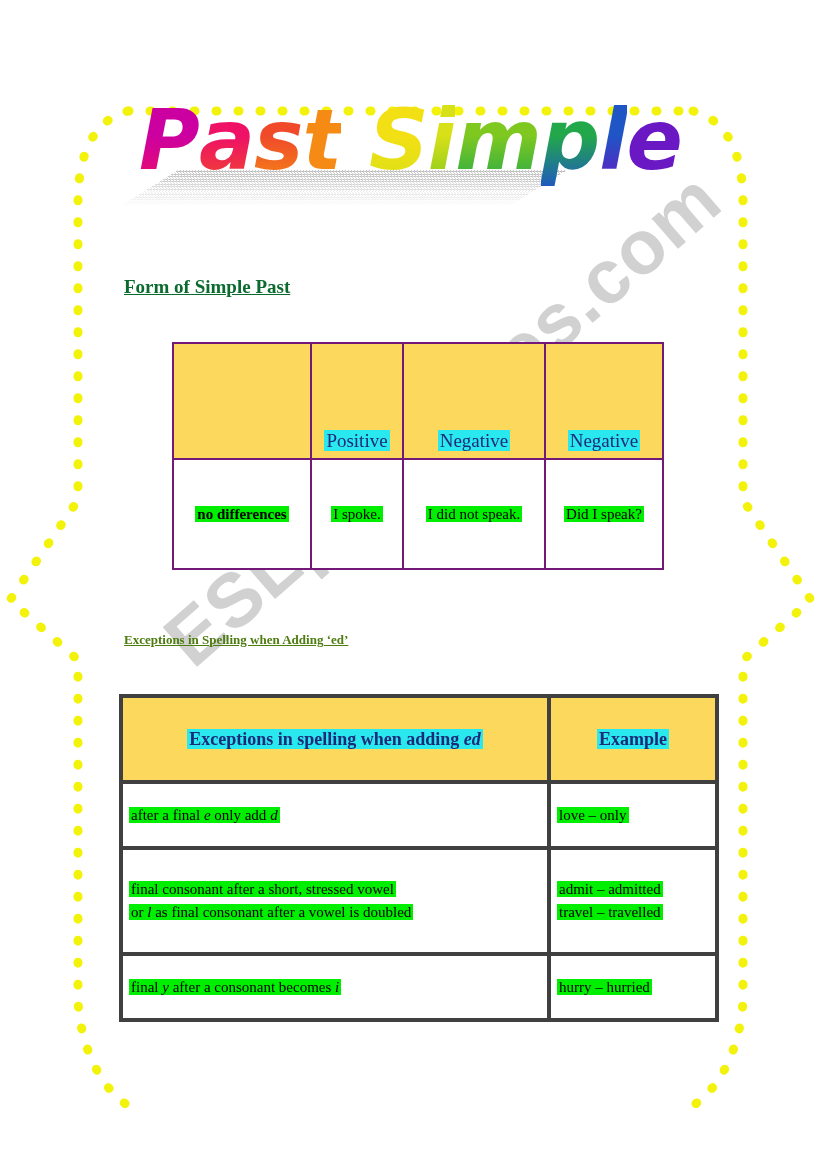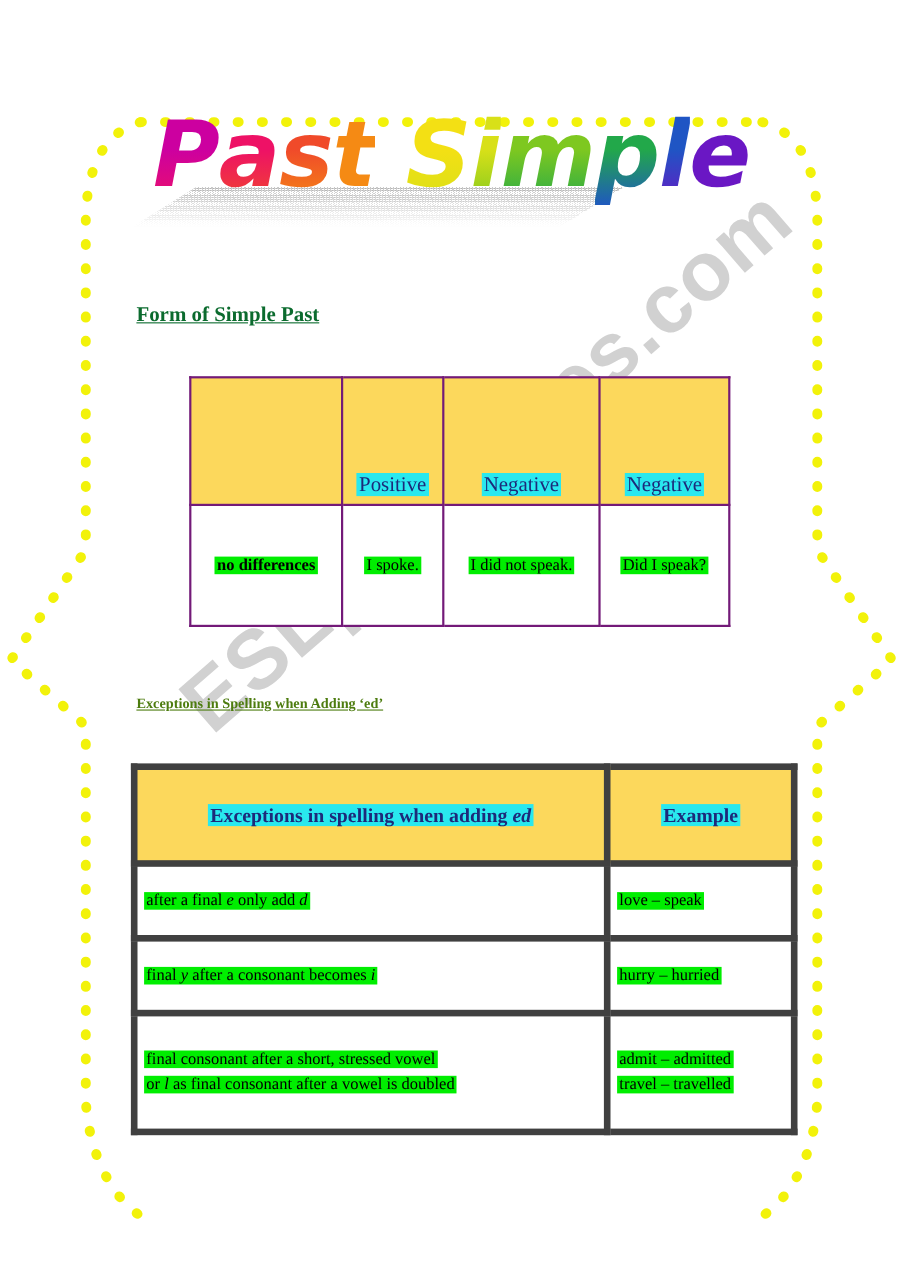--- a/index.html
+++ b/index.html
@@ -155,21 +155,21 @@
   #table-exceptions {
     position: absolute;
     left: 119px;
     top: 694px;
     width: 594px;
     border-collapse: collapse;
     table-layout: fixed;
     border: 3px double #c1261b;
   }
   #table-exceptions td {
-    border: 6px solid #404040;
+    border: 4px solid #404040;
     padding: 0 0 0 6px;
     vertical-align: middle;
   }
   #table-exceptions tr.head-row td {
     background: #fcd85c;
     height: 82px;
     text-align: center;
     padding: 0;
   }
   #table-exceptions tr.head-row .hl-cyan {
@@ -271,39 +271,39 @@
         <td style="width:164px">
           <span class="hl-cyan">Example</span>
         </td>
       </tr>
 
       <tr class="body-row">
         <td>
           <span class="line"><span class="hl-green"><span>after a final </span><span class="it">e</span><span> only add </span><span class="it">d</span></span></span>
         </td>
         <td>
-          <span class="line"><span class="hl-green">love – speak</span></span>
-        </td>
-      </tr>
-
-      <tr class="body-row">
-        <td>
-          <span class="line"><span class="hl-green"><span>final </span><span class="it">y</span><span> after a consonant becomes </span><span class="it">i</span></span></span>
-        </td>
-        <td>
-          <span class="line"><span class="hl-green">hurry – hurried</span></span>
+          <span class="line"><span class="hl-green">love – only</span></span>
         </td>
       </tr>
 
       <tr class="body-row tall">
         <td>
           <span class="line"><span class="hl-green"><span>final consonant after a short, stressed vowel</span></span></span>
           <span class="line"><span class="hl-green"><span>or </span><span class="it">l</span><span> as final consonant after a vowel is doubled</span></span></span>
         </td>
         <td>
           <span class="line"><span class="hl-green">admit – admitted</span></span>
           <span class="line"><span class="hl-green">travel – travelled</span></span>
         </td>
       </tr>
+
+      <tr class="body-row">
+        <td>
+          <span class="line"><span class="hl-green"><span>final </span><span class="it">y</span><span> after a consonant becomes </span><span class="it">i</span></span></span>
+        </td>
+        <td>
+          <span class="line"><span class="hl-green">hurry – hurried</span></span>
+        </td>
+      </tr>
     </tbody>
   </table>
 
 </div>
 
 </body></html>

